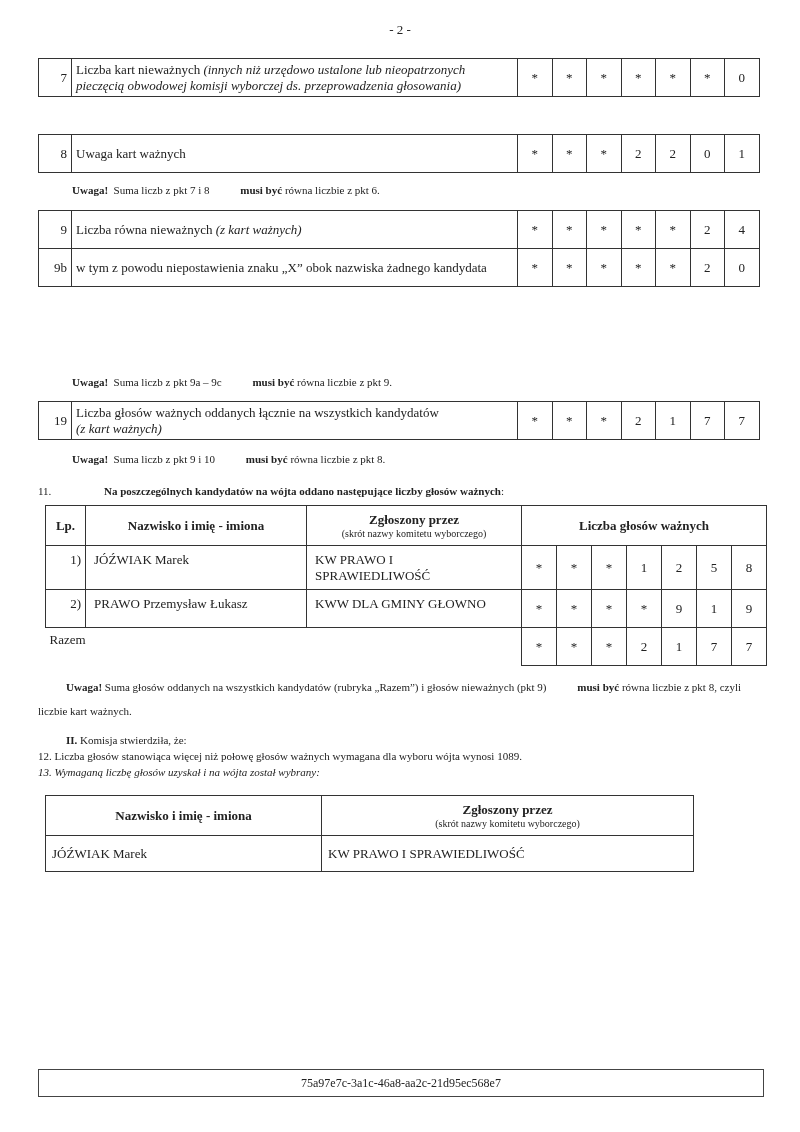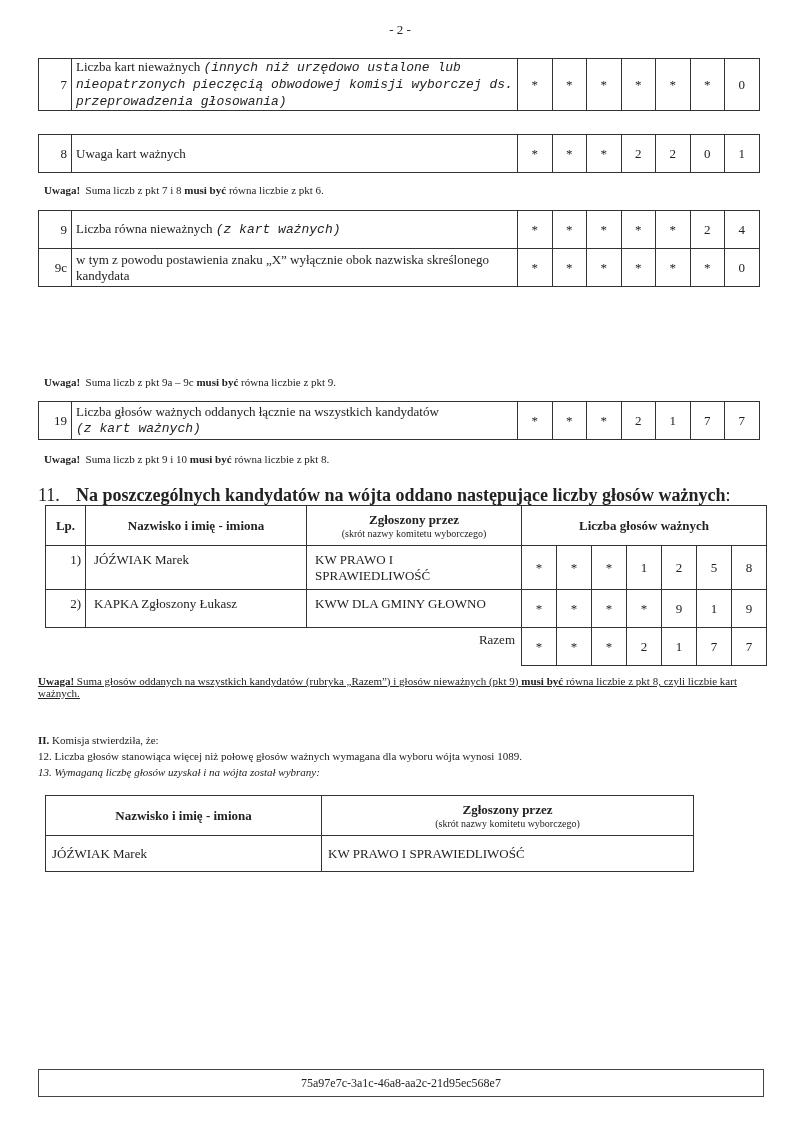--- a/index.html
+++ b/index.html
@@ -11,27 +11,27 @@
     .page-num { top: 22px; left: 0; width: 800px; text-align: center; font-size: 13px; }
 
     table.grid { border-collapse: collapse; position: absolute; table-layout: fixed; }
     table.grid td, table.grid th {
       border: 1px solid #333; padding: 0 4px; font-size: 13px; vertical-align: middle;
       font-weight: normal; line-height: 16px;
     }
     td.num { text-align: right; padding-right: 4px; }
     td.digit { text-align: center; padding: 0; }
     td.gap { border: none !important; padding: 0; }
-    .it { font-style: italic; font-family: Liberation Mono, monospace; }
-    .b { font-weight: bold; }
+    .it { font-style: italic; }
+    .b { font-weight: bold; margin-left: 28px; }
 
     .note { font-size: 11px; left: 44px; }
     .note .b { font-weight: bold; }
 
-    .h11 { top: 485px; left: 38px; font-size: 18px; }
+    .h11 { top: 485px; left: 38px; font-size: 11px; }
     .h11 .n { display: inline-block; width: 38px; }
 
     th.hdr { font-weight: bold !important; text-align: center; font-size: 13px; }
     .small { font-size: 10px; font-weight: normal; display: block; line-height: 12px; }
 
     .sec2 { left: 38px; font-size: 11px; line-height: 16px; }
     .footer-box {
       top: 1069px; left: 38px; width: 724px; height: 26px; border: 1px solid #444;
       text-align: center; line-height: 26px; font-size: 12px;
     }
@@ -99,28 +99,28 @@
     <td><span>Liczba równa nieważnych </span><span class="it">(z kart ważnych)</span></td>
     <td class="digit">*</td>
     <td class="digit">*</td>
     <td class="digit">*</td>
     <td class="digit">*</td>
     <td class="digit">*</td>
     <td class="digit">2</td>
     <td class="digit">4</td>
   </tr>
   <tr style="height:38px">
-    <td class="num">9c</td>
-    <td>w tym z powodu postawienia znaku „X” wyłącznie obok nazwiska skreślonego kandydata</td>
-    <td class="digit">*</td>
-    <td class="digit">*</td>
-    <td class="digit">*</td>
-    <td class="digit">*</td>
-    <td class="digit">*</td>
-    <td class="digit">*</td>
+    <td class="num">9b</td>
+    <td>w tym z powodu niepostawienia znaku „X” obok nazwiska żadnego kandydata</td>
+    <td class="digit">*</td>
+    <td class="digit">*</td>
+    <td class="digit">*</td>
+    <td class="digit">*</td>
+    <td class="digit">*</td>
+    <td class="digit">2</td>
     <td class="digit">0</td>
   </tr>
 </tbody>
   </table>
 
 <div class="abs note" style="top:376px;">
   <span class="b">Uwaga!</span><span style="white-space:pre">  Suma liczb z pkt 9a – 9c </span><span class="b">musi być</span><span> równa liczbie z pkt 9.</span>
 </div>
 
 <table class="grid" style="top:401px; left:38px; width:721px;">
@@ -173,44 +173,44 @@
     <td class="digit">*</td>
     <td class="digit">*</td>
     <td class="digit">*</td>
     <td class="digit">1</td>
     <td class="digit">2</td>
     <td class="digit">5</td>
     <td class="digit">8</td>
   </tr>
   <tr style="height:38px">
     <td class="num" style="vertical-align:top;padding-top:6px">2)</td>
-    <td style="vertical-align:top;padding-top:6px;padding-left:8px">KAPKA Zgłoszony Łukasz</td>
+    <td style="vertical-align:top;padding-top:6px;padding-left:8px">PRAWO Przemysław Łukasz</td>
     <td style="vertical-align:top;padding-top:6px;padding-left:8px">KWW DLA GMINY GŁOWNO</td>
     <td class="digit">*</td>
     <td class="digit">*</td>
     <td class="digit">*</td>
     <td class="digit">*</td>
     <td class="digit">9</td>
     <td class="digit">1</td>
     <td class="digit">9</td>
   </tr>
   <tr style="height:38px">
-    <td class="gap" colspan="3" style="text-align:right;padding-right:6px;vertical-align:top;padding-top:4px;border-right:1px solid #333 !important">Razem</td>
-    <td class="digit">*</td>
-    <td class="digit">*</td>
-    <td class="digit">*</td>
-    <td class="digit">2</td>
-    <td class="digit">1</td>
-    <td class="digit">7</td>
-    <td class="digit">7</td>
-  </tr>
-</tbody>
-  </table>
-
-<div class="abs note" style="top:675px; left:38px; width:726px; line-height:12px;text-decoration:underline;">
+    <td class="gap" colspan="3" style="text-align:left;padding-right:6px;vertical-align:top;padding-top:4px;border-right:1px solid #333 !important">Razem</td>
+    <td class="digit">*</td>
+    <td class="digit">*</td>
+    <td class="digit">*</td>
+    <td class="digit">2</td>
+    <td class="digit">1</td>
+    <td class="digit">7</td>
+    <td class="digit">7</td>
+  </tr>
+</tbody>
+  </table>
+
+<div class="abs note" style="top:675px; left:38px; width:726px; line-height:24px;">
   <span class="b">Uwaga!</span><span> Suma głosów oddanych na wszystkich kandydatów (rubryka „Razem”) i głosów nieważnych (pkt 9) </span><span class="b">musi być</span><span> równa liczbie z pkt 8, czyli liczbie kart ważnych.</span>
 </div>
 
 <div class="abs sec2" style="top:732px;">
   <span class="b">II.</span><span> Komisja stwierdziła, że:</span>
 </div>
 <div class="abs sec2" style="top:748px;">12. Liczba głosów stanowiąca więcej niż połowę głosów ważnych wymagana dla wyboru wójta wynosi 1089.</div>
 <div class="abs sec2" style="top:764px;font-style:italic;">13. Wymaganą liczbę głosów uzyskał i na wójta został wybrany:</div>
 
 <table class="grid" style="top:795px; left:45px; width:648px;">

